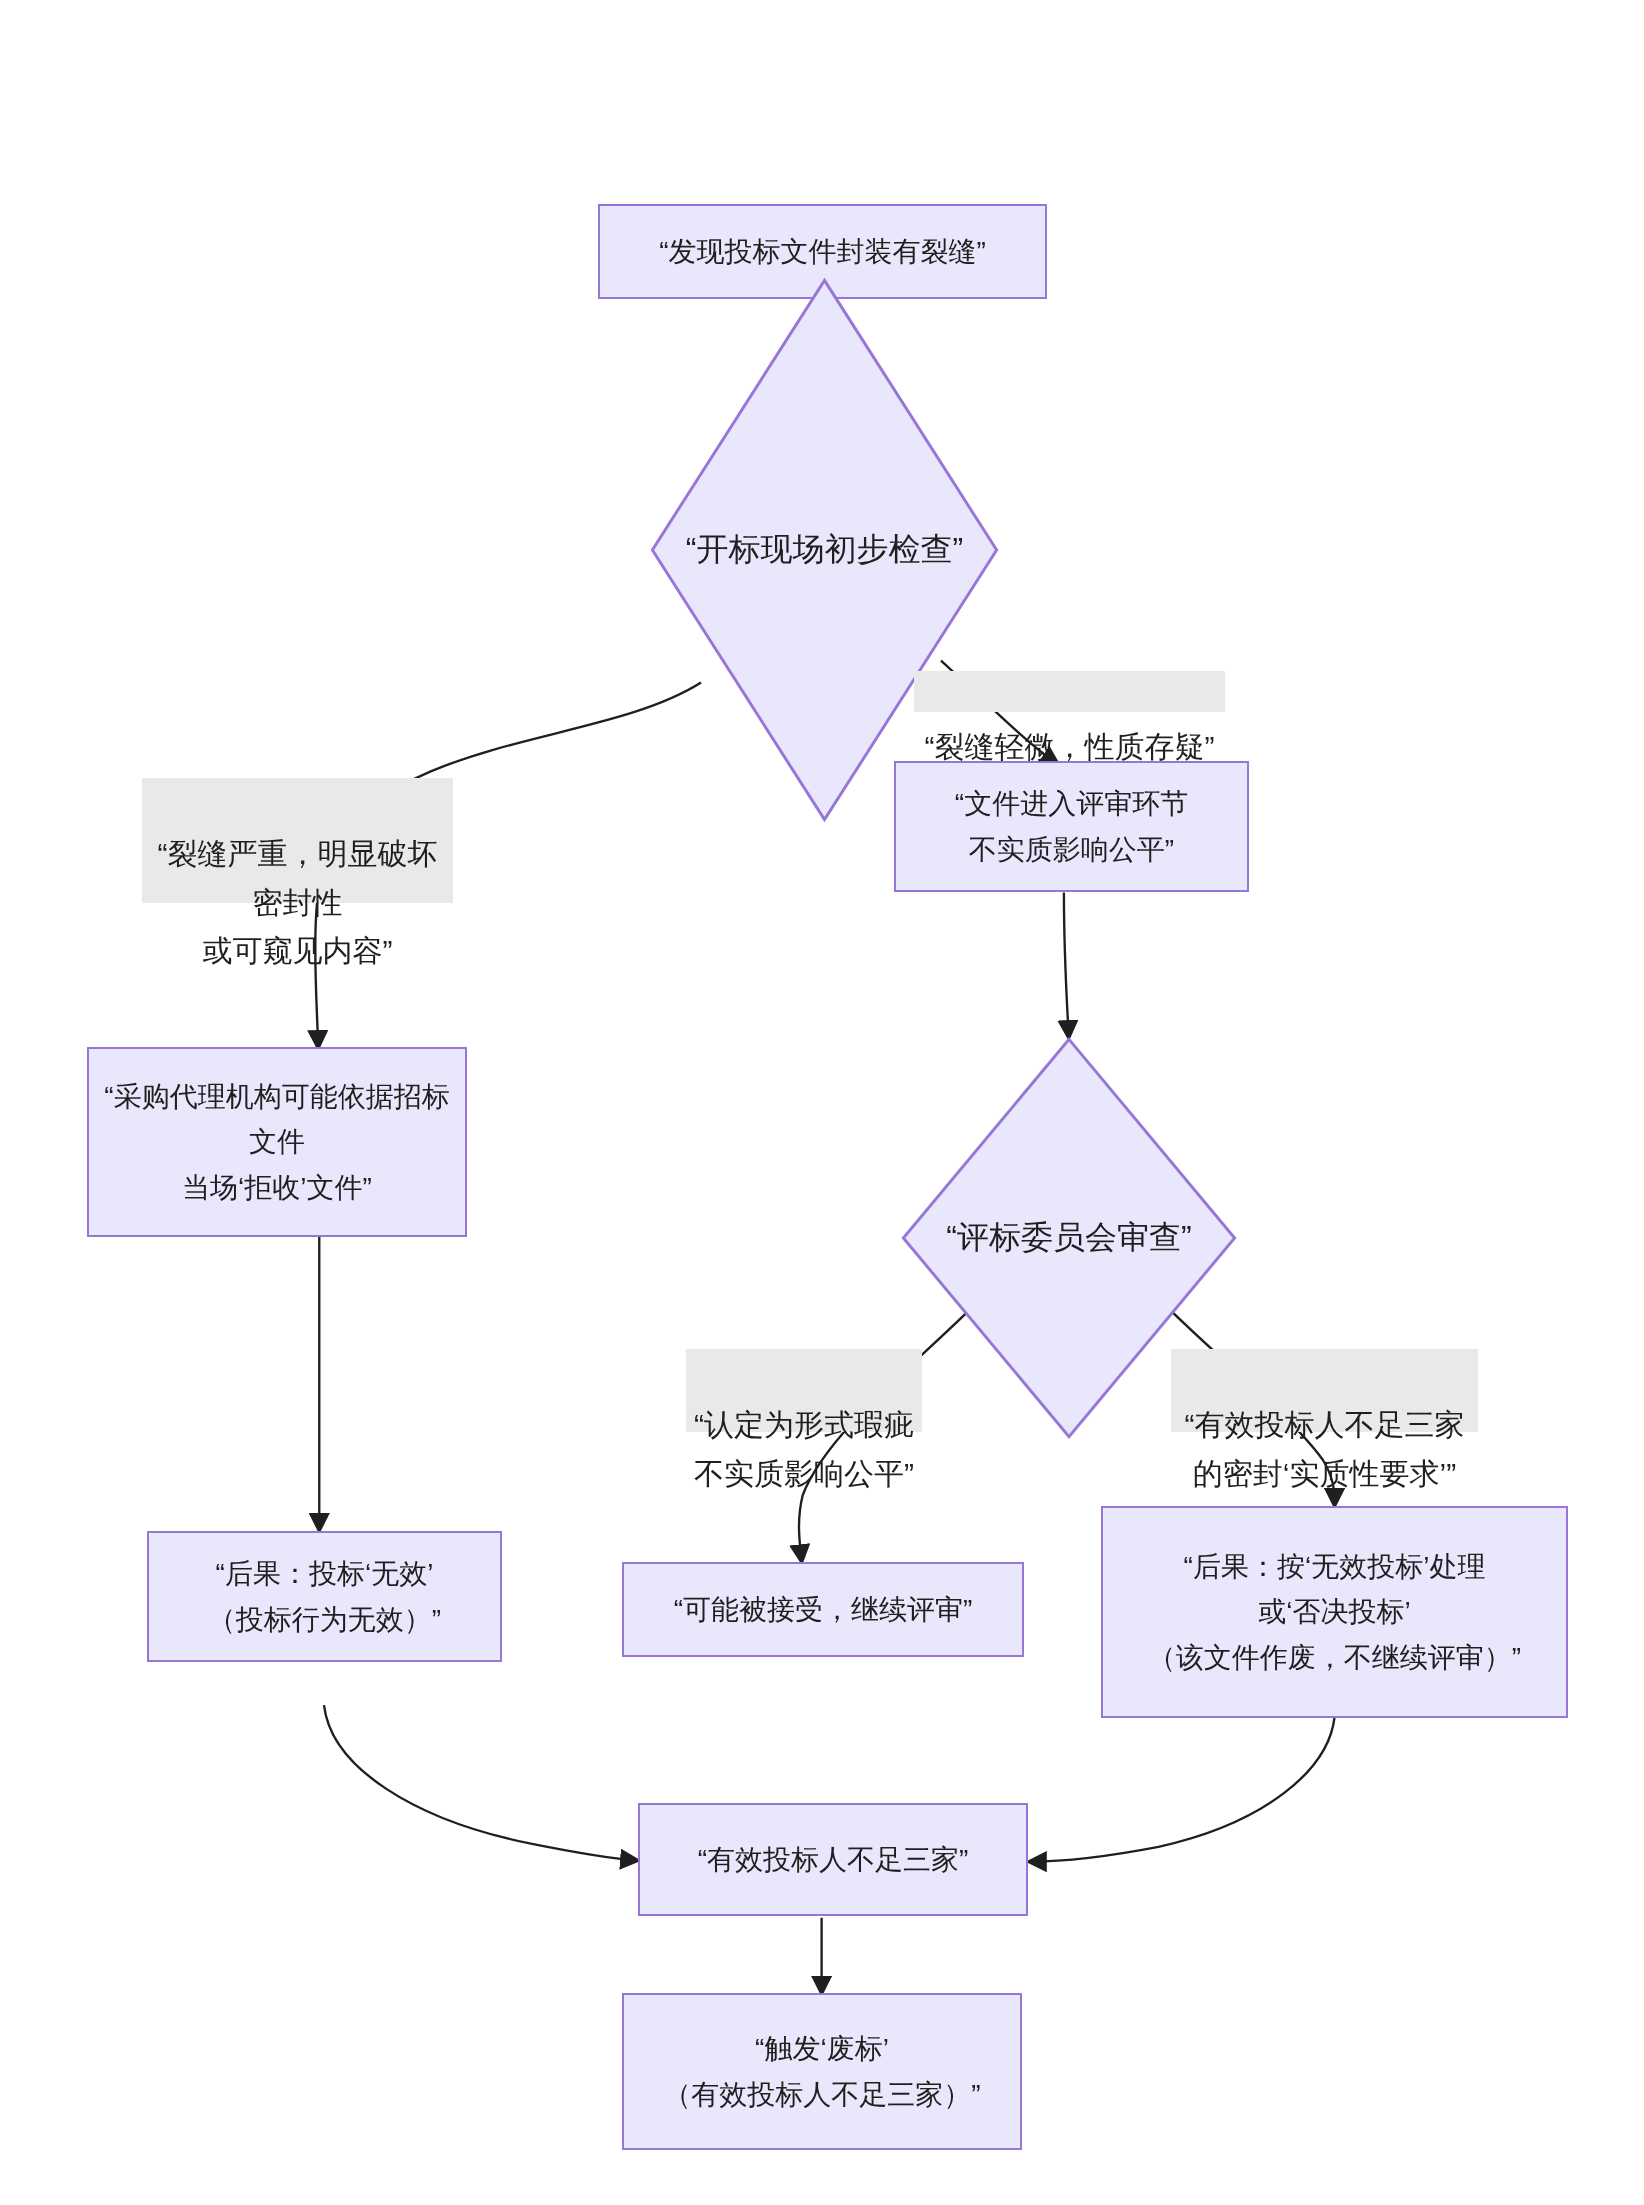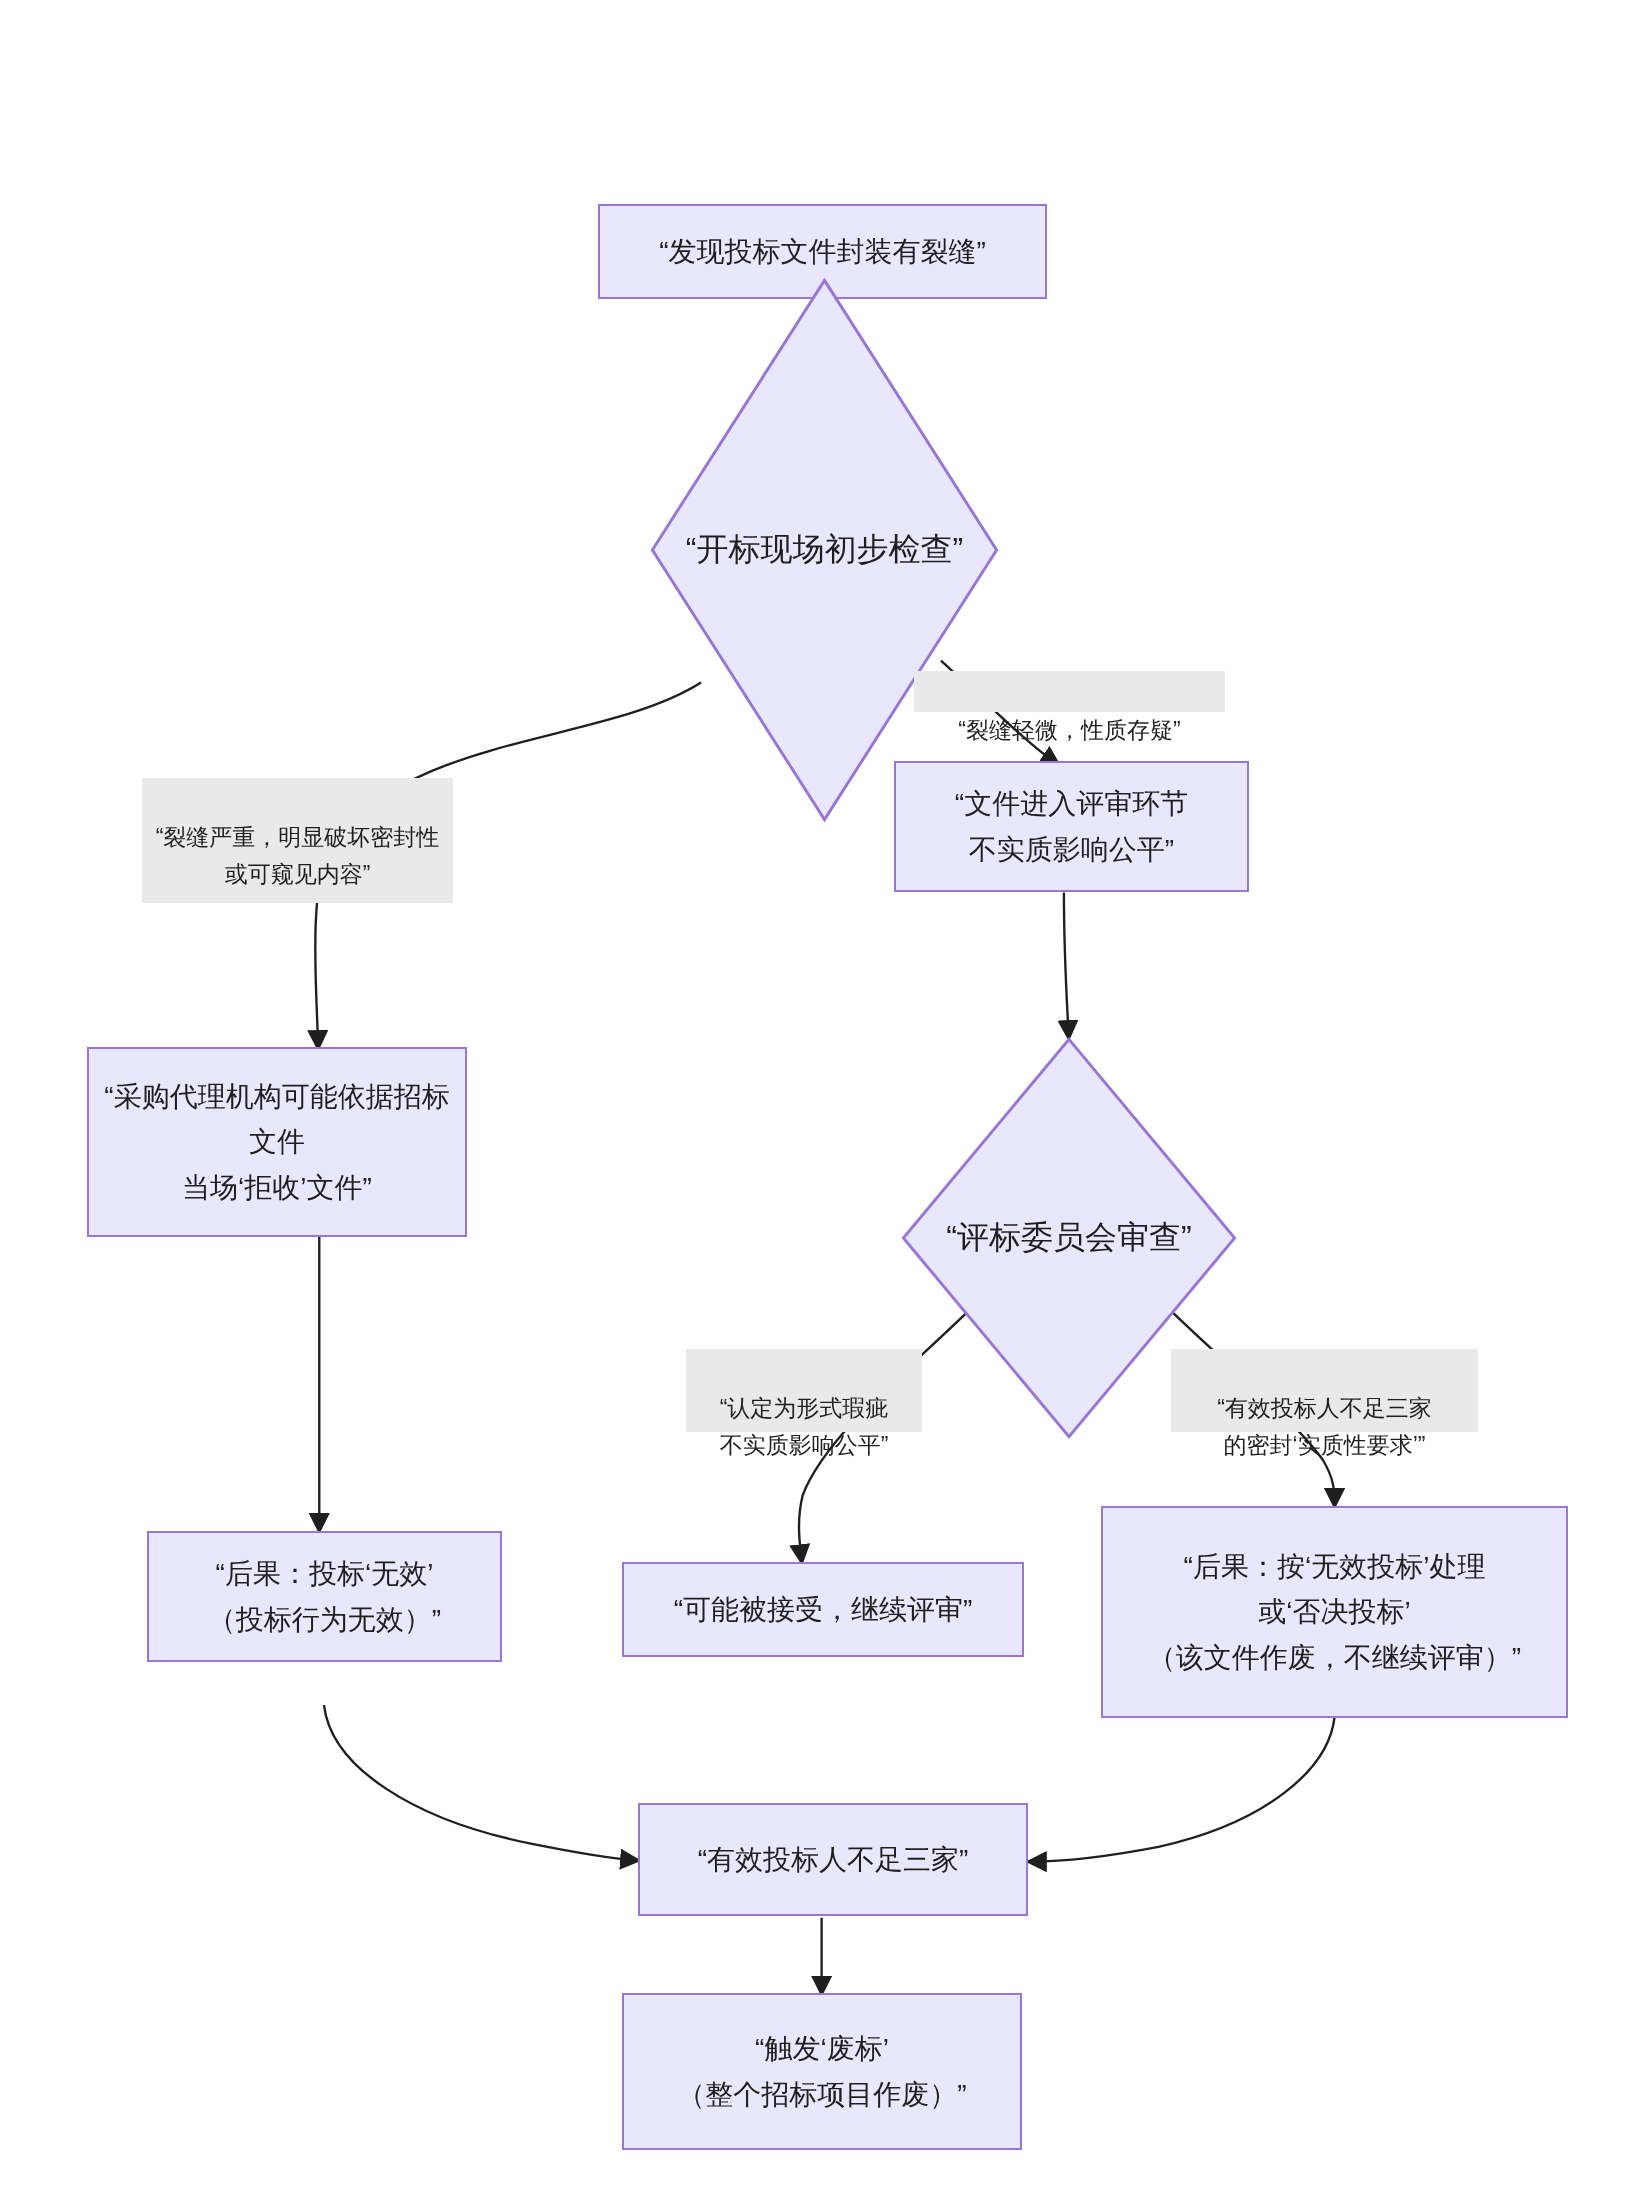--- a/index.html
+++ b/index.html
@@ -55,21 +55,21 @@
   .node.diamond .lines {
     position: relative;
     z-index: 2;
     font-size: 32px;
   }
 
   .edge-label {
     position: absolute;
     background: #e9e9e9;
     color: #1f1f1f;
-    font-size: 23px;
+    font-size: 30px;
     line-height: 1.62;
     text-align: center;
     white-space: pre-line;
     padding: 3.5px 4.7px;
     z-index: 4;
   }
 </style>
 </head>
 <body>
 
@@ -171,17 +171,17 @@
   <div class="node rect" style="left:622px; top:1562px; width:402px; height:95px;">
     <div class="lines">“可能被接受，继续评审”</div>
   </div>
 
   <div class="node rect" style="left:638px; top:1803px; width:390px; height:113px;">
     <div class="lines">“有效投标人不足三家”</div>
   </div>
 
   <div class="node rect" style="left:622px; top:1993px; width:400px; height:157px;">
     <div class="lines">“触发‘废标’
-（整个招标项目作废）”</div>
+（有效投标人不足三家）”</div>
   </div>
 
 </div>
 
 
 </body></html>

